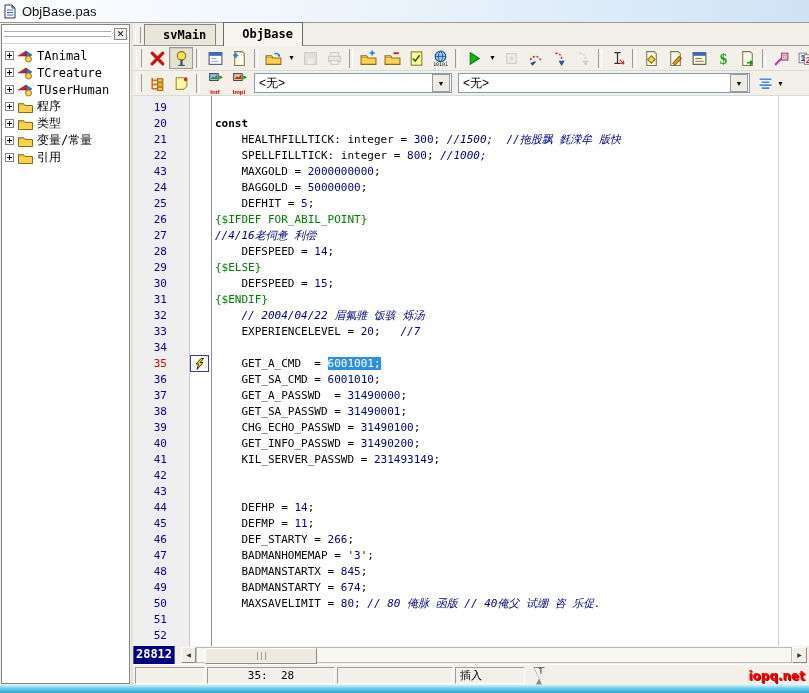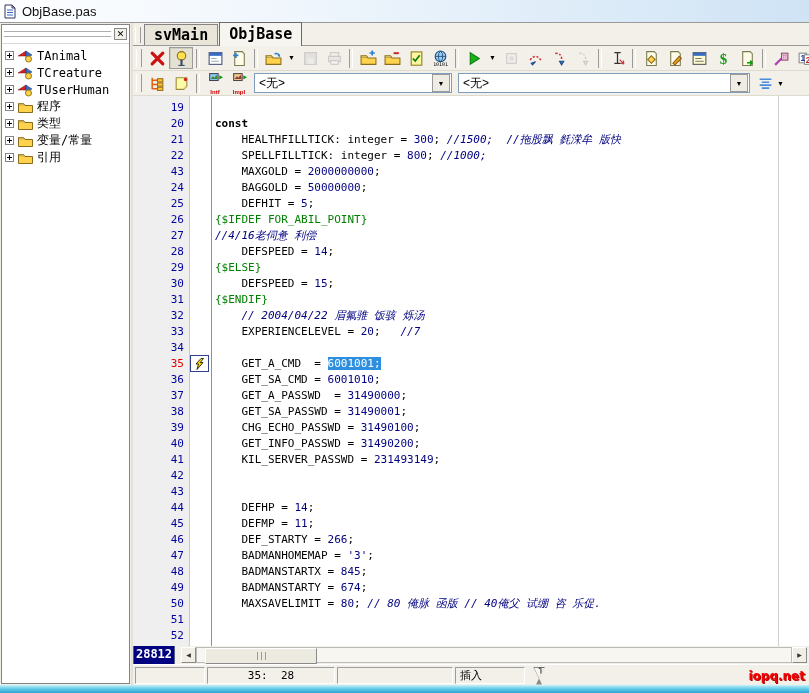--- a/index.html
+++ b/index.html
@@ -27,23 +27,23 @@
   .plusbox::before{content:"";position:absolute;left:1px;top:3px;width:5px;height:1px;background:#000;}
   .plusbox::after{content:"";position:absolute;left:3px;top:1px;width:1px;height:5px;background:#000;}
   .tree-ic{width:17px;height:14px;flex:none;margin-right:3px;line-height:0;}
   .tree-label{color:#000;}
 
   
   .main{position:absolute;left:133px;top:23px;width:676px;height:662px;background:#F2F0E9;}
   .tabstrip{height:23px;display:flex;align-items:flex-end;border-bottom:1px solid #9a9a9a;
     background:#F2F0E9;padding-left:2px;box-sizing:border-box;position:relative;}
   .tgrip{width:4px;height:16px;margin:0 3px 2px 0;border-left:1px solid #fff;border-right:1px solid #9a9a9a;}
-  .tab{font-family:"DejaVu Sans Mono",monospace;font-weight:bold;font-size:15px;color:#000;
-    padding:2px 9px 2px 9px;border:1px solid #848484;border-bottom:none;background:#E9E6D9;
-    margin-right:1px;height:16px;line-height:16px;}
+  .tab{font-family:"DejaVu Sans Mono",monospace;font-weight:bold;font-size:12px;color:#000;
+    padding:2px 9px 2px 18px;border:1px solid #848484;border-bottom:none;background:#E9E6D9;
+    margin-right:7px;height:16px;line-height:16px;}
   .tab.active{background:#F6F5EF;height:19px;line-height:19px;position:relative;top:1px;
     border-color:#6a6a6a;}
 
   .tbrow{height:25px;display:flex;align-items:center;background:#F2F0E9;
     border-bottom:1px solid #DDDACE;padding-left:2px;box-sizing:border-box;}
   .rgrip{width:4px;height:18px;margin:0 3px 0 1px;border-left:1px solid #fff;border-right:1px solid #9a9a9a;flex:none;}
   .tb-btn{width:24px;height:22px;flex:none;display:flex;align-items:center;justify-content:center;
     background:transparent;border:1px solid transparent;padding:0;line-height:0;position:relative;}
   .tb-btn.pressed{border:1px solid #9a9a9a;background:#E4E1D2;box-shadow:inset 1px 1px 0 #cfccc0;}
   .tb-btn.disabled{opacity:.45;filter:grayscale(1);}
@@ -61,21 +61,21 @@
     display:flex;align-items:center;justify-content:center;font-size:7px;flex:none;}
   .combo1{width:198px;}
   .combo2{width:292px;}
 
   
   .editor{height:550px;background:#fff;display:flex;position:relative;overflow:hidden;
     font-family:"DejaVu Sans Mono",monospace;font-size:11px;line-height:16px;}
   .col-nums{width:56px;background:#EFEFEF;border-right:1px solid #C8C8C8;padding-top:4px;flex:none;}
   .col-icons{width:21px;background:#fff;border-right:1px solid #909090;padding-top:4px;flex:none;}
   .col-code{flex:1;padding-top:4px;position:relative;}
-  .lnum{display:block;height:16px;text-align:right;padding-right:5px;color:#0000A0;}
+  .lnum{display:block;height:16px;text-align:right;padding-right:22px;color:#0000A0;}
   .lnum.cur{color:#E00000;}
   .icell{display:block;height:16px;position:relative;}
   .marker{position:absolute;left:0px;top:-1px;width:17px;height:15px;background:#fff;
     border:1px solid #33418C;line-height:0;display:flex;align-items:center;justify-content:center;}
   .cline{display:block;height:16px;white-space:pre;padding-left:3px;color:#000;}
   .seg-p{color:#000;}
   .seg-k{color:#000;font-weight:bold;}
   .seg-n{color:#000080;}
   .seg-s{color:#000080;}
   .seg-c{color:#000080;font-style:italic;}

